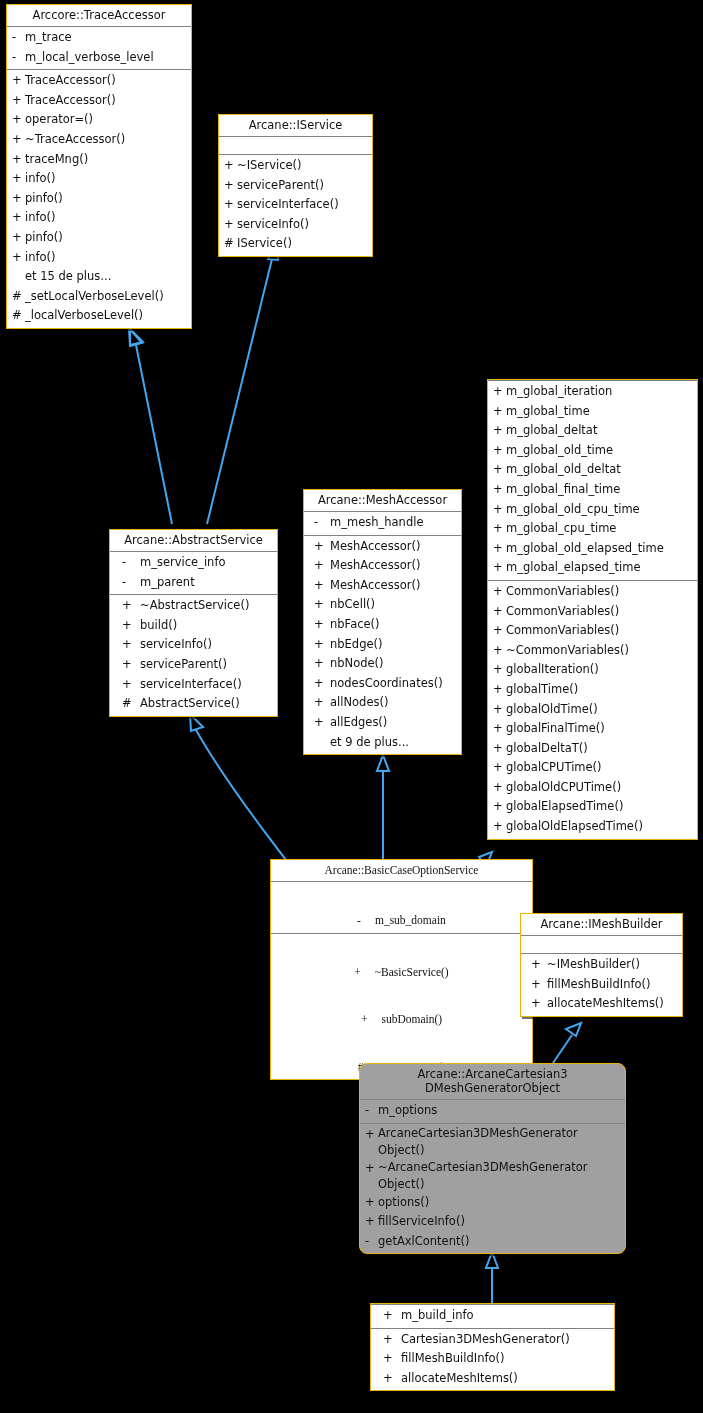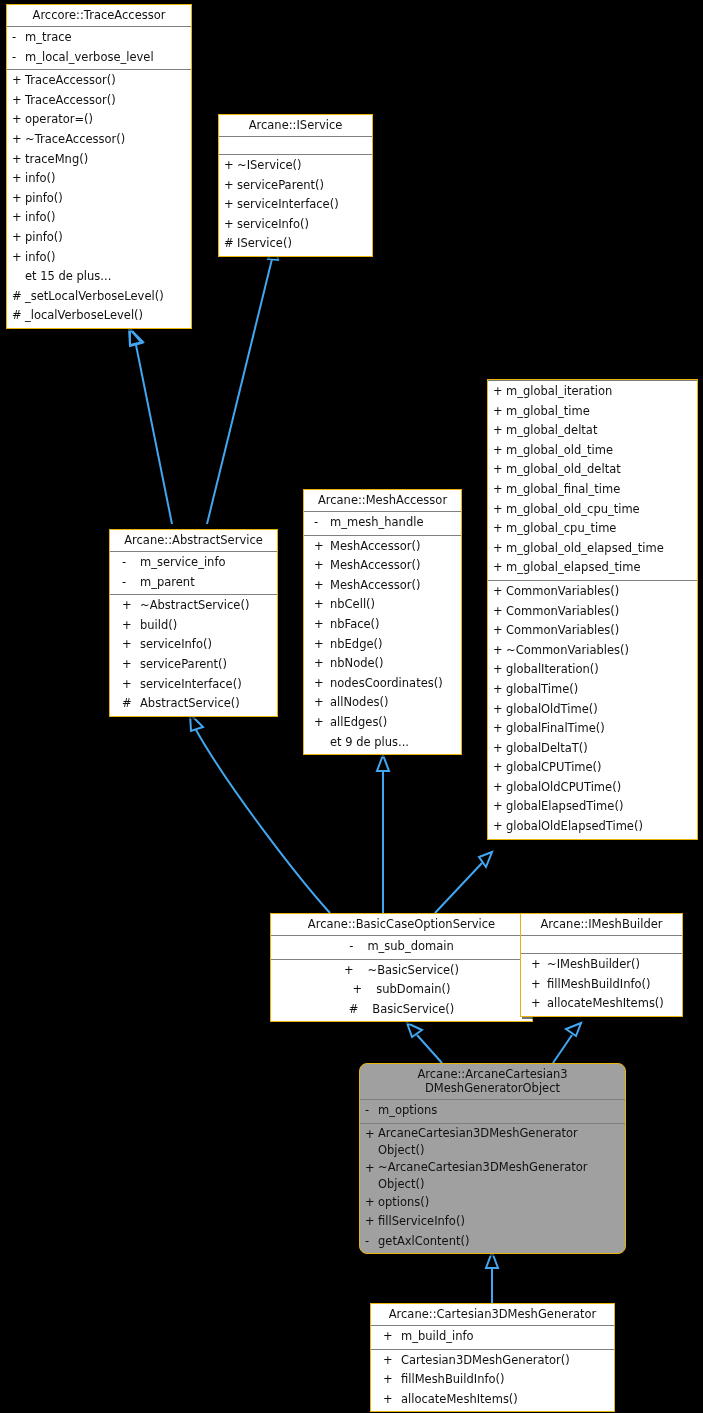--- a/index.html
+++ b/index.html
@@ -66,20 +66,21 @@
     white-space: pre-line;
   }
   .uml-row.wrap { white-space: normal; }
   .uml-row.wrap .nm { white-space: normal; line-height: 17px; }
 
   
   .uml-box.centered .uml-row {
     display: block;
     text-align: center;
     padding: 0 8px;
+    margin-top: 28px;
   }
   .uml-box.centered .uml-row .vis {
     width: auto;
     margin-right: 14px;
   }
 
   
   .uml-box.halfpad .uml-row { padding-left: 12px; }
   .uml-box.halfpad .uml-row .vis { flex: 0 0 18px; width: 18px; }
 
@@ -433,21 +434,21 @@
           <span class="vis">+</span>
           <span class="nm">allEdges()</span>
         </div>
       <div class="uml-row">
           <span class="vis"></span>
           <span class="nm">et 9 de plus...</span>
         </div>
     </div>
   </div>
 
-  <div class="uml-box centered" style="left:270px; top:913px; width:263px;">
+  <div class="uml-box centered" style="left:270px; top:859px; width:263px;font-family:Liberation Serif, serif;">
     <div class="uml-title">Arcane::BasicCaseOptionService</div>
     <div class="uml-section">
       <div class="uml-row"><span class="vis">-</span><span class="nm">m_sub_domain</span></div>
     </div>
     <div class="uml-section">
       <div class="uml-row"><span class="vis">+</span><span class="nm">~BasicService()</span></div>
       <div class="uml-row"><span class="vis">+</span><span class="nm">subDomain()</span></div>
       <div class="uml-row"><span class="vis">#</span><span class="nm">BasicService()</span></div>
     </div>
   </div>
@@ -502,21 +503,20 @@
           <span class="nm">fillServiceInfo()</span>
         </div>
       <div class="uml-row">
           <span class="vis">-</span>
           <span class="nm">getAxlContent()</span>
         </div>
     </div>
   </div>
 
   <div class="uml-box halfpad" style="left:370px; top:1303px; width:245px;">
-    <div class="uml-title">Arcane::Cartesian3DMeshGenerator</div>
     <div class="uml-section">
       <div class="uml-row">
           <span class="vis">+</span>
           <span class="nm">m_build_info</span>
         </div>
     </div>
     <div class="uml-section">
       <div class="uml-row">
           <span class="vis">+</span>
           <span class="nm">Cartesian3DMeshGenerator()</span>

